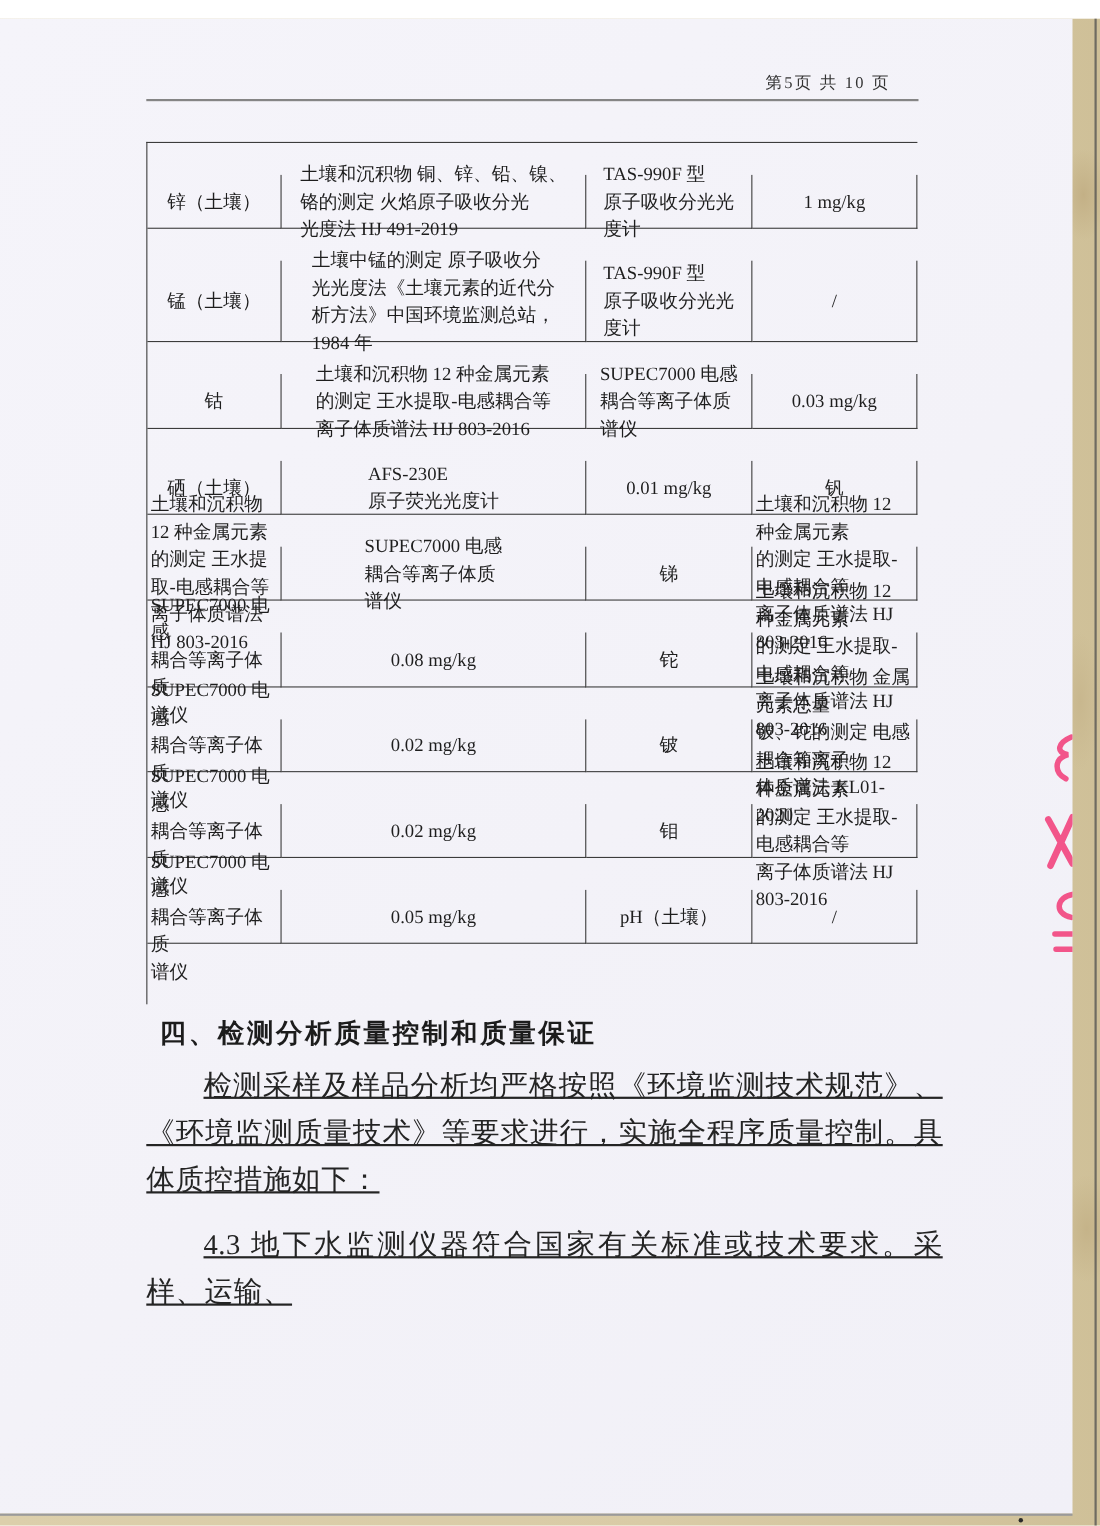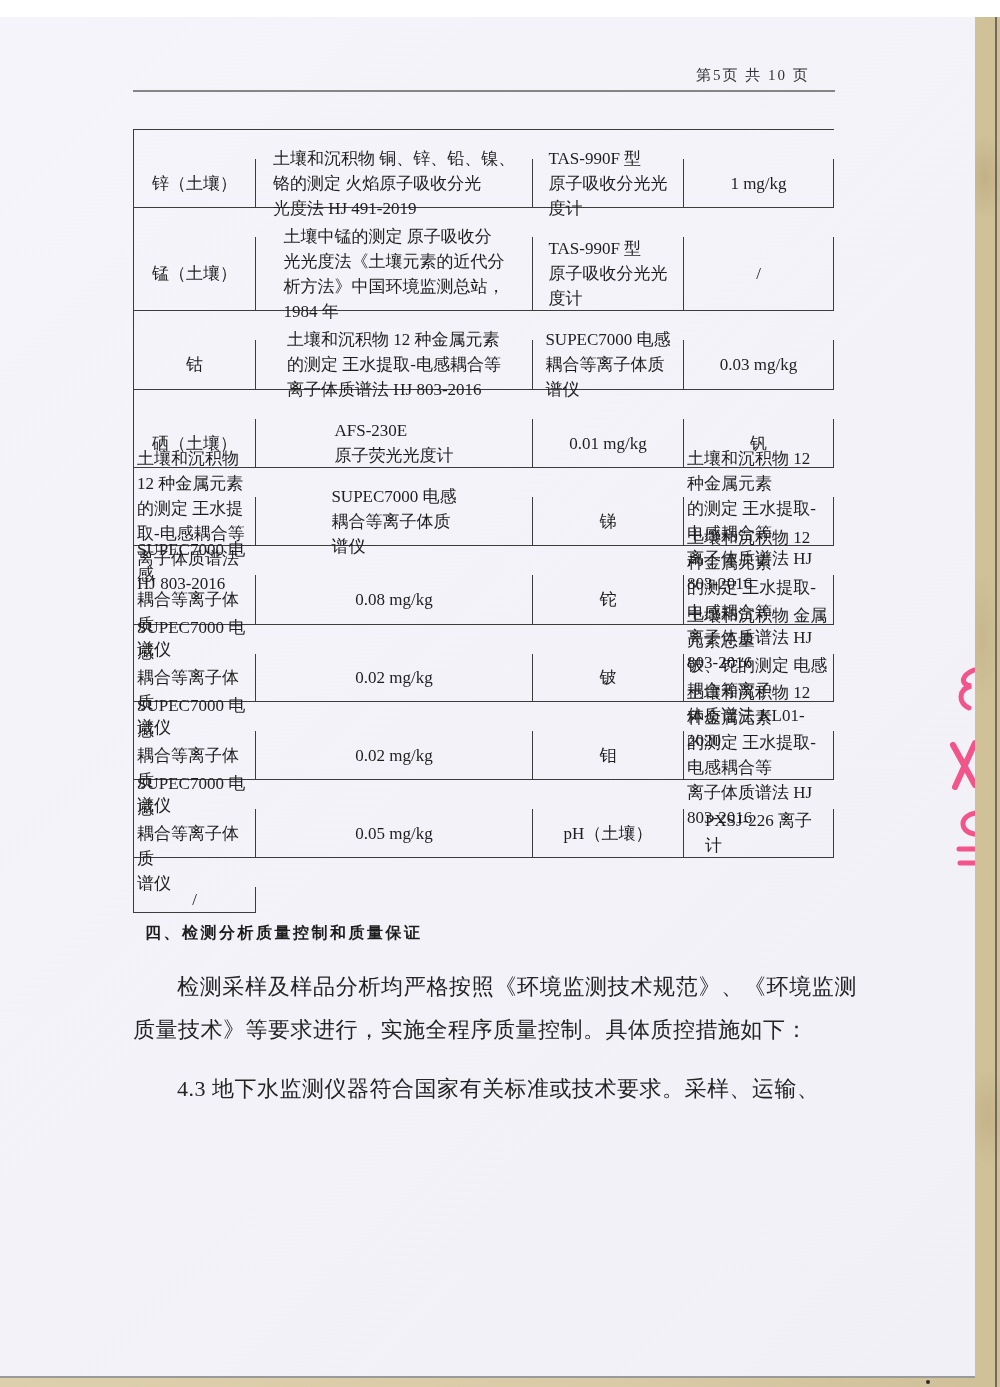--- a/index.html
+++ b/index.html
@@ -55,26 +55,26 @@
   .cell {
     border-right:1.5px solid #3c3c3c; border-bottom:1.5px solid #3c3c3c;
     display:flex; align-items:center; justify-content:center;
     white-space:pre-line; padding:0 3px;margin-top:29px;
   }
 
   
   .section-heading {
     position:absolute; left:145px; top:906px;
     font-family:"Liberation Sans","DejaVu Sans",sans-serif;
-    font-weight:bold; font-size:16px; letter-spacing:2.5px; color:#1c1c1c;
+    font-weight:bold; font-size:24px; letter-spacing:2.5px; color:#1c1c1c;
   }
   .bodytext {
     position:absolute; left:133px; top:948px; width:724px;
-    font-size:22px; line-height:43px; letter-spacing:0.5px;
-    text-align:justify; color:#242424;
+    font-size:26px; line-height:43px; letter-spacing:0.5px;
+    text-align:justify; color:#242424;text-decoration:underline;
   }
   .bodytext p { text-indent:2em; margin:0; }
   .bodytext p.gap { margin-top:16px; }
 
   
   .mark { position:absolute; }
   .mark svg { display:block; }
 
   .speck {
     position:absolute; left:926px; top:1380px; width:4px; height:4px;
@@ -167,22 +167,20 @@
       <div class="cell">钼</div>
       <div class="cell">土壤和沉积物 12 种金属元素
 的测定 王水提取-电感耦合等
 离子体质谱法 HJ 803-2016</div>
       <div class="cell">SUPEC7000 电感
 耦合等离子体质
 谱仪</div>
       <div class="cell">0.05 mg/kg</div>
 
       <div class="cell">pH（土壤）</div>
-      <div class="cell">PXSJ-226 离子
-计</div>
       <div class="cell">/</div>
     </div>
 
     <div class="section-heading">四、检测分析质量控制和质量保证</div>
 
     <div class="bodytext">
       <p>检测采样及样品分析均严格按照《环境监测技术规范》、《环境监测质量技术》等要求进行，实施全程序质量控制。具体质控措施如下：</p>
       <p class="gap">4.3 地下水监测仪器符合国家有关标准或技术要求。采样、运输、</p>
     </div>
 

